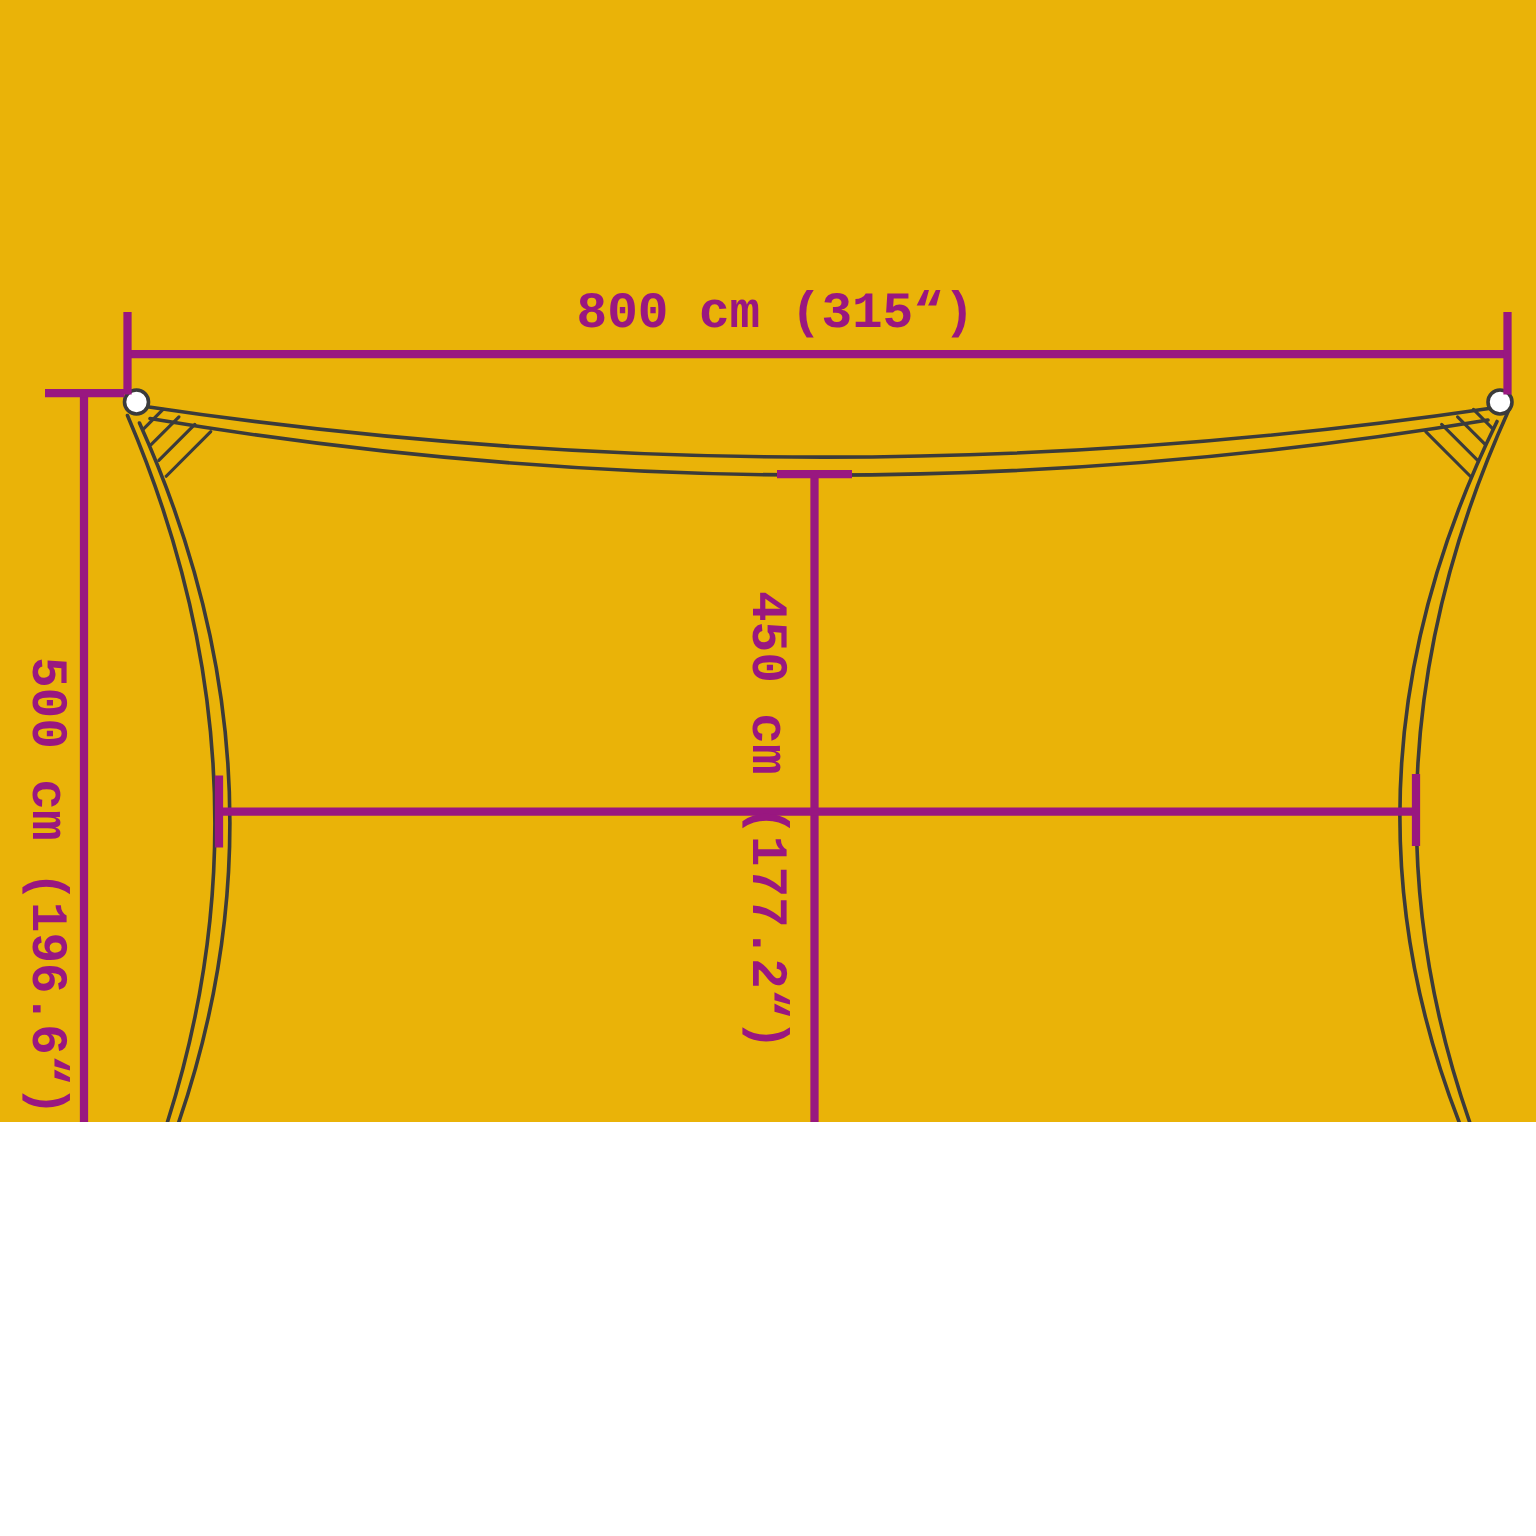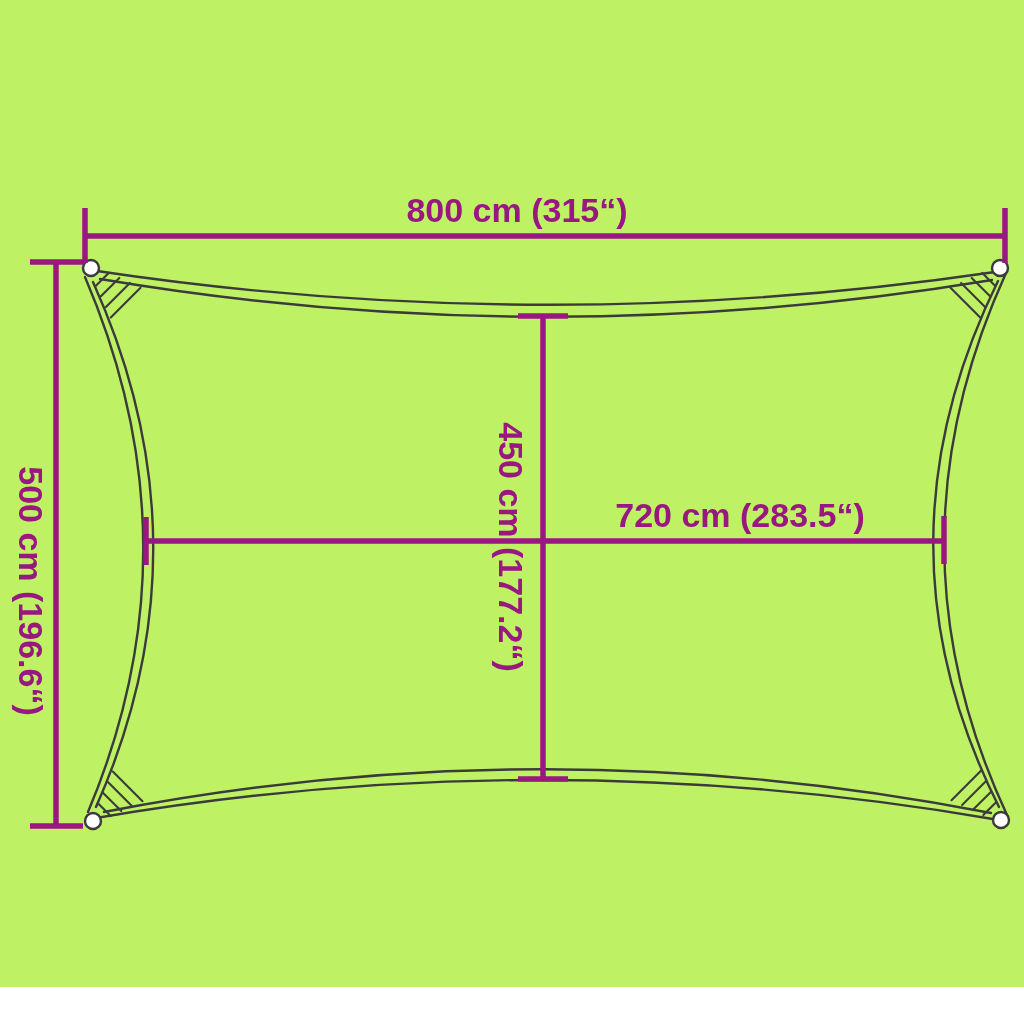--- a/index.html
+++ b/index.html
@@ -3,24 +3,24 @@
 <meta charset="utf-8">
 <style>
   html, body {
     margin: 0;
     padding: 0;
     background: #ffffff;
   }
   .stage {
     position: relative;
     width: 1024px;
-    height: 987px;
-    background: #bef264;
+    height: 748px;
+    background: #eab308;
     overflow: hidden;
-    font-family: Liberation Sans, sans-serif;
+    font-family: Liberation Mono, monospace;
   }
   .stage svg {
     position: absolute;
     left: 0;
     top: 0;
   }
   .sail-line {
     fill: none;
     stroke: #3b3b3b;
     stroke-width: 2.4;
@@ -127,15 +127,14 @@
       </g>
     </g>
   </svg>
 
   <div class="dim-label top-label">800 cm (315“)</div>
 
   <div class="dim-label left-label">500 cm (196.6“)</div>
 
   <div class="dim-label mid-v-label">450 cm (177.2“)</div>
 
-  <div class="dim-label mid-h-label">720 cm (283.5“)</div>
 
 </div>
 
 </body></html>

